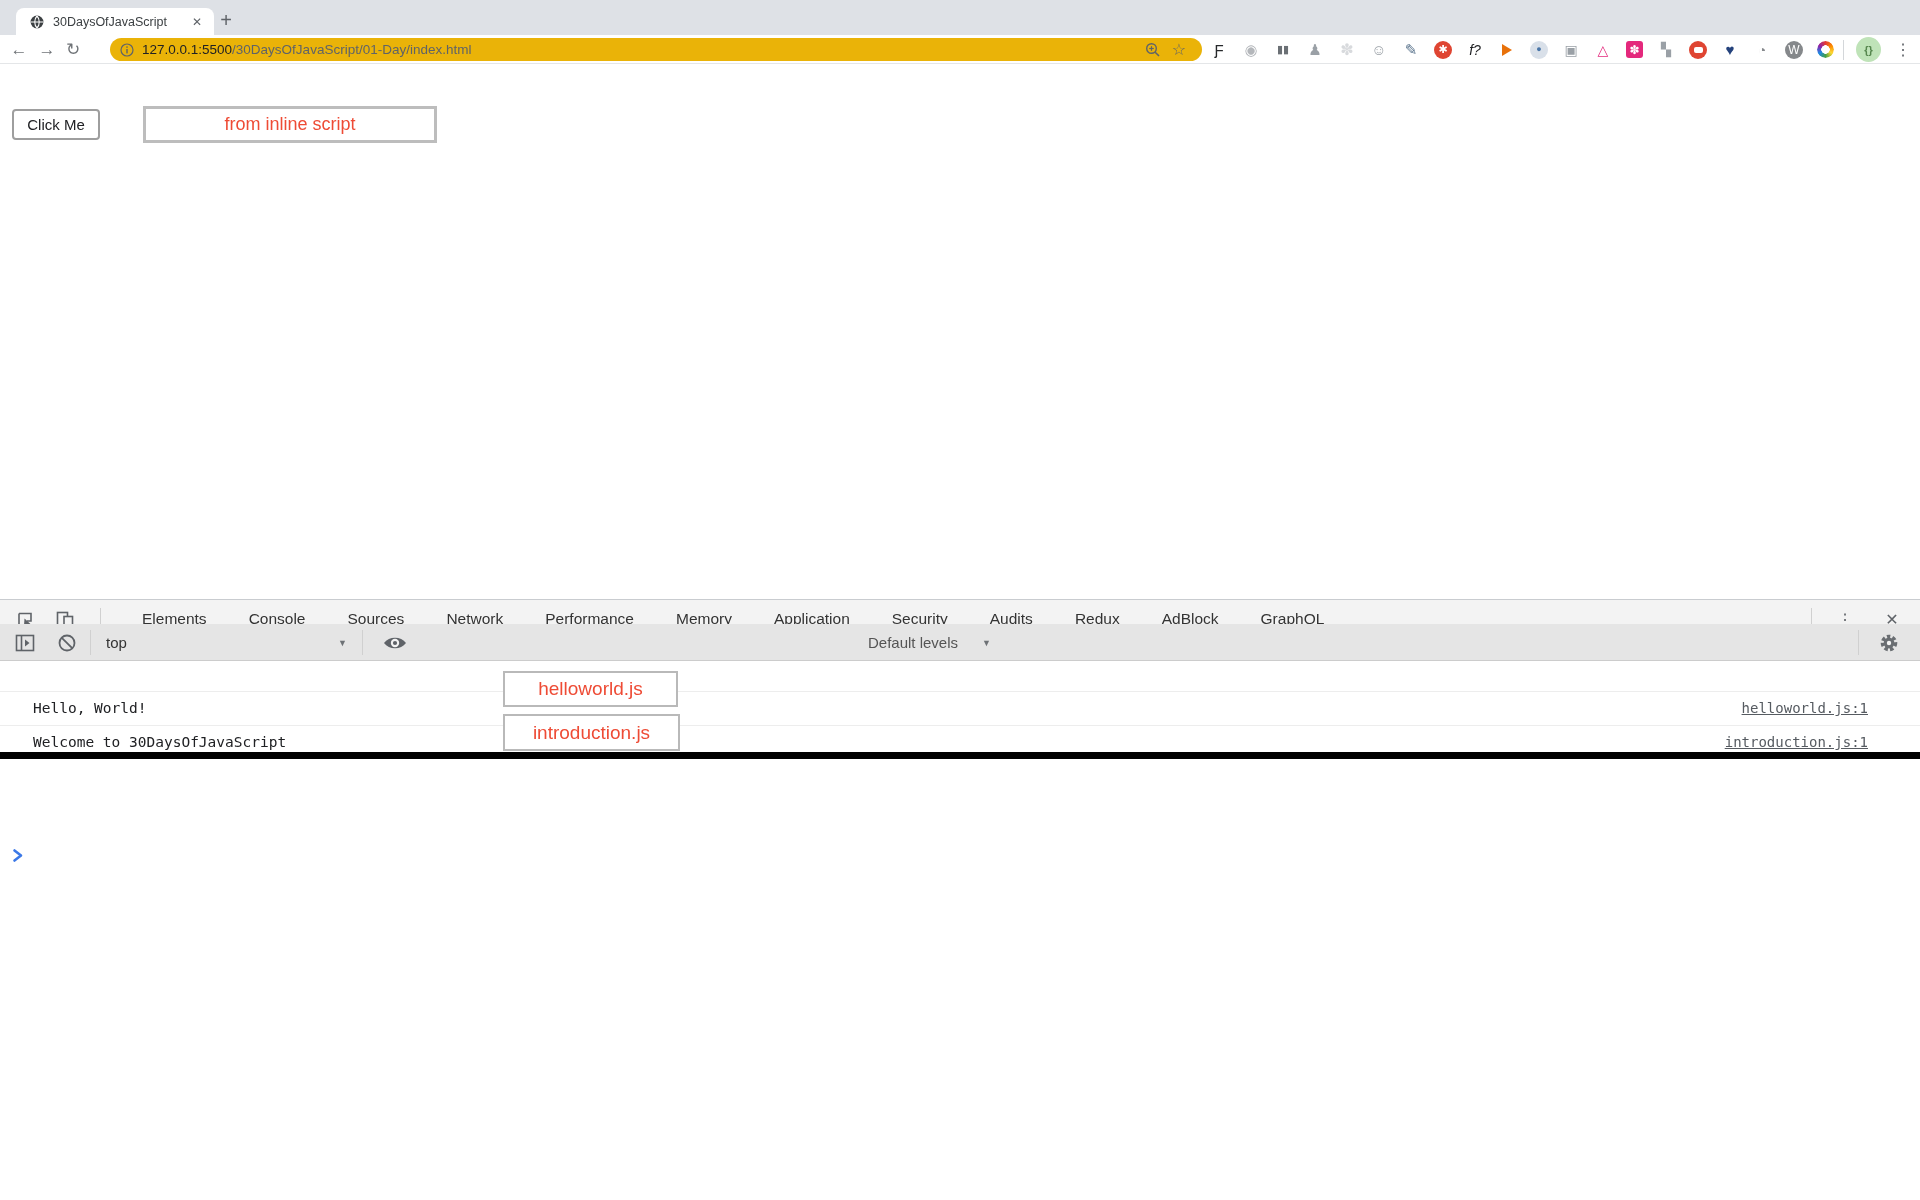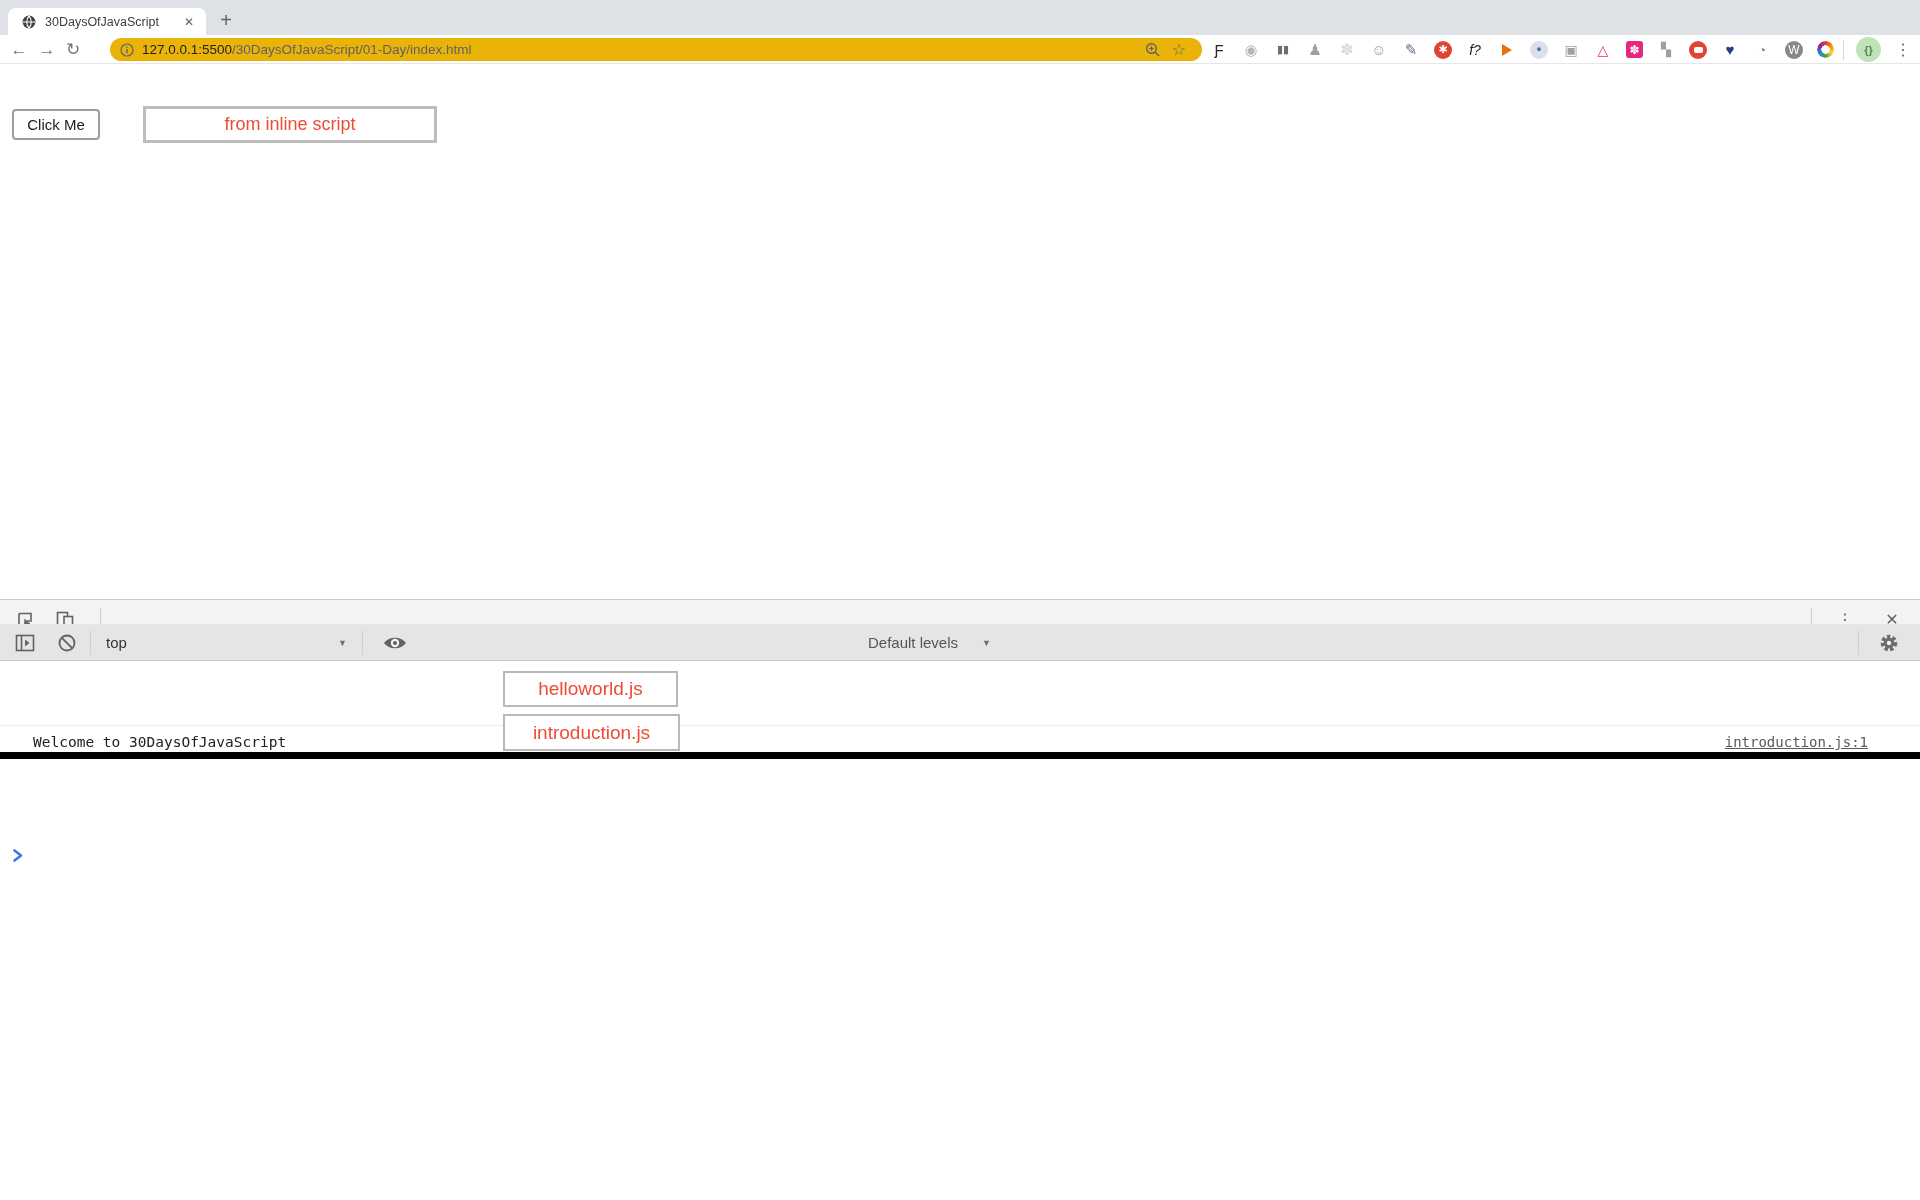--- a/index.html
+++ b/index.html
@@ -2,21 +2,21 @@
 <html style="--blue: #1a73e8; --red: #ee4b35;"><head>
 <meta charset="utf-8">
 <style>
   * { margin:0; padding:0; box-sizing:border-box; }
   html,body { width:1920px; height:1200px; overflow:hidden; background:#fff;
     font-family:"Liberation Sans", sans-serif; }
   .screen { position:relative; width:1920px; height:1200px; }
 
   
   .tabstrip { position:absolute; left:0; top:0; width:1920px; height:35px; background:#dee1e6; }
-  .tab { position:absolute; left:8px; top:8px; width:198px; height:27px; background:#fff;
+  .tab { position:absolute; left:16px; top:8px; width:198px; height:27px; background:#fff;
     border-radius:8px 8px 0 0; display:flex; align-items:center; padding:0 8px 0 14px; }
   .tab-title { font-size:12.5px; color:#3c4043; flex:1 1 auto; margin-left:9px; white-space:nowrap; overflow:hidden; }
   .tab-close { font-size:12px; color:#5f6368; padding:2px 4px; }
   .newtab { position:absolute; left:212px; top:6px; width:28px; height:28px; font-size:20px;
     color:#5f6368; display:flex; align-items:center; justify-content:center; font-weight:300; }
 
   
   .toolbar { position:absolute; left:0; top:35px; width:1920px; height:29px; background:#fff;
     border-bottom:1px solid #e4e6e8; }
   .navbtn { position:absolute; top:0; height:29px; display:flex; align-items:center; justify-content:center;
@@ -221,20 +221,34 @@
           <path d="M10.5 9.5 L17.5 16 L13.8 16.4 L15.5 20 L13.6 20.8 L12 17.2 L9.8 19.6 Z" fill="#5f6368"></path>
         </svg>
       </div>
       <div class="dt-left-ic" style="left:52px">
         <svg width="22" height="22" viewBox="0 0 22 22">
           <rect x="3.5" y="3.5" width="10" height="15" fill="none" stroke="#5f6368" stroke-width="1.6"></rect>
           <rect x="10" y="7.5" width="8.5" height="11" fill="#f3f3f3" stroke="#5f6368" stroke-width="1.6"></rect>
         </svg>
       </div>
       <div class="vsep" style="left:100px; top:8px; height:24px"></div>
+      <div class="dt-tabs" id="dt-tabs">
+          <div class="dt-tab">Elements</div>
+          <div class="dt-tab selected">Console</div>
+          <div class="dt-tab">Sources</div>
+          <div class="dt-tab">Network</div>
+          <div class="dt-tab">Performance</div>
+          <div class="dt-tab">Memory</div>
+          <div class="dt-tab">Application</div>
+          <div class="dt-tab">Security</div>
+          <div class="dt-tab">Audits</div>
+          <div class="dt-tab">Redux</div>
+          <div class="dt-tab">AdBlock</div>
+          <div class="dt-tab">GraphQL</div>
+        </div>
       <div class="vsep" style="left:1811px; top:8px; height:24px"></div>
       <div class="dt-kebab">⋮</div>
       <div class="dt-close">✕</div>
     </div>
 
     <div class="dt-toolbar">
       <div class="dt-tool-ic" style="left:12px">
         <svg width="22" height="20" viewBox="0 0 22 20">
           <rect x="2.5" y="2.5" width="17" height="15" fill="none" stroke="#5f6368" stroke-width="1.6"></rect>
           <line x1="7.5" y1="2.5" x2="7.5" y2="17.5" stroke="#5f6368" stroke-width="1.6"></line>
@@ -268,20 +282,24 @@
       <div class="dt-tool-ic" style="left:1876px">
         <svg width="20" height="20" viewBox="0 0 20 20">
           <circle cx="10" cy="10" r="6.2" fill="none" stroke="#6a6e72" stroke-width="4.2" stroke-dasharray="3.2 2.1"></circle>
           <circle cx="10" cy="10" r="5.4" fill="#6a6e72"></circle>
           <circle cx="10" cy="10" r="2.2" fill="#f3f3f3"></circle>
         </svg>
       </div>
     </div>
 
     <div class="console">
+      <div class="crow" style="top:13px">
+        <span>Hello, World!</span>
+        <a class="srclink">helloworld.js:1</a>
+      </div>
       <div class="crow crow2b" style="top:47px">
         <span>Welcome to 30DaysOfJavaScript</span>
         <a class="srclink">introduction.js:1</a>
       </div>
 
       <div class="note-box note-1">helloworld.js</div>
       <div class="note-box note-2">introduction.js</div>
 
       <div class="prompt-row">
         <svg class="prompt-ch" width="12" height="15" viewBox="0 0 12 15">

